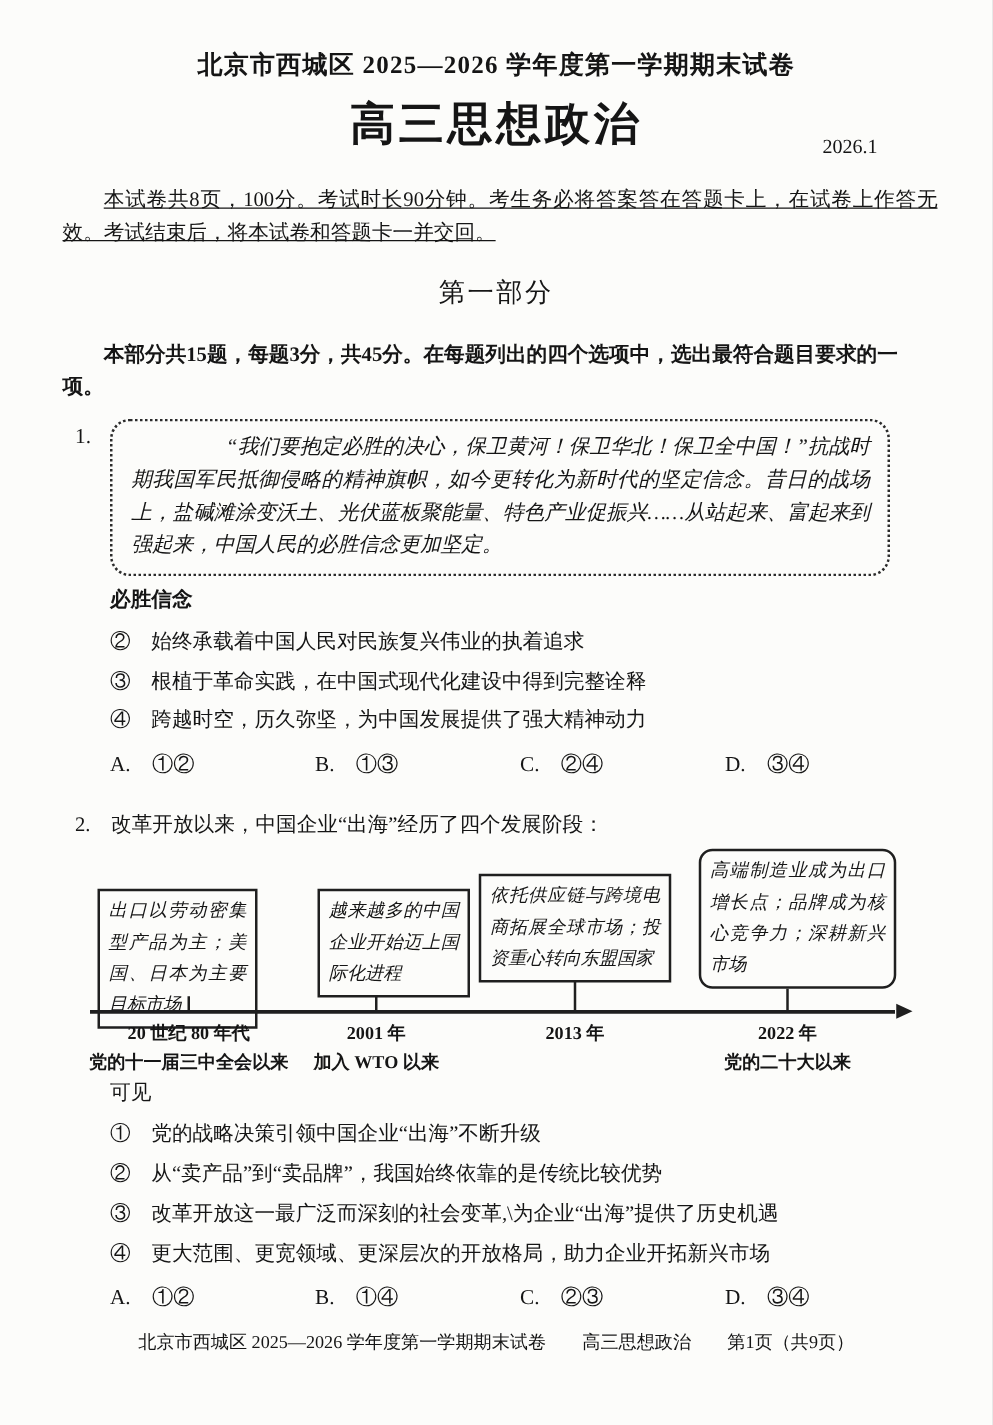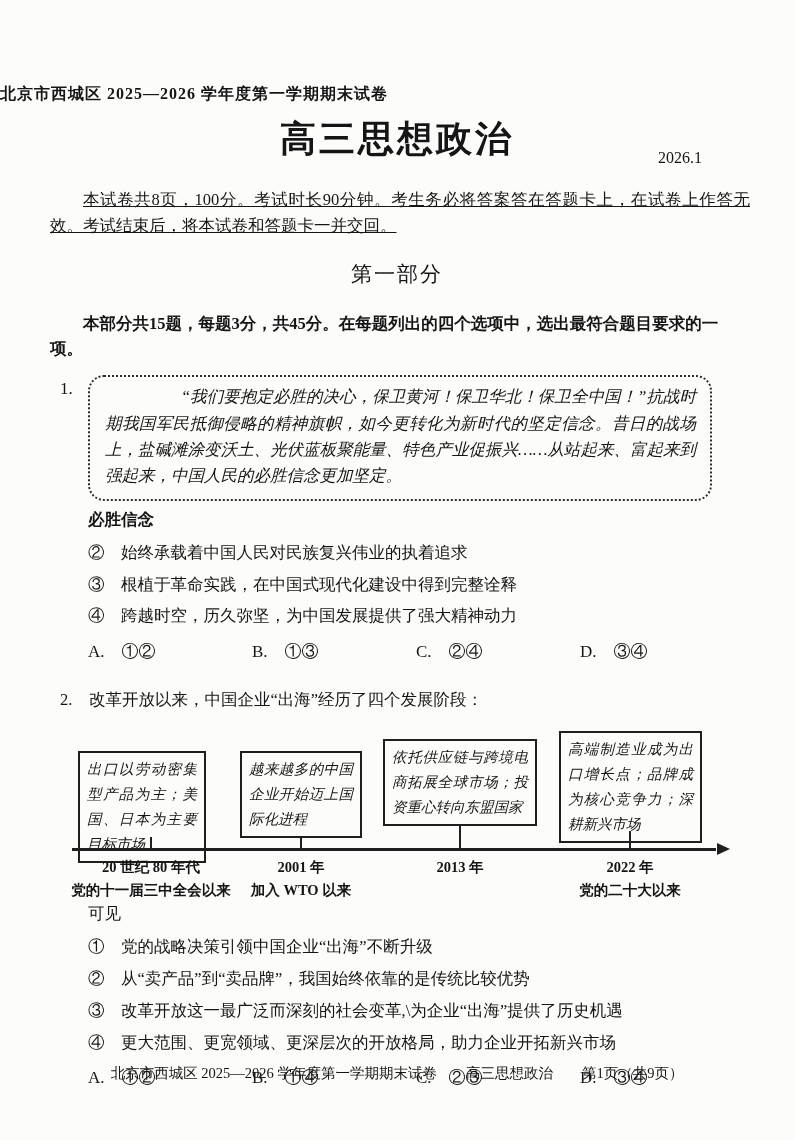--- a/index.html
+++ b/index.html
@@ -2,21 +2,21 @@
 <html lang="zh"><head>
 <meta charset="utf-8">
 <style>
   html,body { margin:0; padding:0; background:#d9d9d9; }
   .page {
     position:relative; width:794px; height:1140px; margin:0 auto;
     background:#fcfcfa; color:#151515; overflow:hidden;
     font-family:"Liberation Serif", serif;
   }
   
-  .header-line1 { padding-top:84px; font-size:16px; font-weight:bold; letter-spacing:1px; }
+  .header-line1 { padding-top:38px; text-align:center; font-size:20px; font-weight:bold; letter-spacing:1px; }
   .header-line2 { position:relative; text-align:center; margin-top:10px; height:54px; }
   .subject { font-size:36px; font-weight:bold; letter-spacing:3px; font-family:"Liberation Sans", sans-serif; }
   .date { position:absolute; right:92px; bottom:2px; font-size:16px; font-weight:normal; }
   
   .intro { margin:18px 44px 0 50px; font-size:16.5px; line-height:1.6; text-indent:2em; text-align:justify;text-decoration:underline; }
   .part-title { margin-top:20px; text-align:center; font-size:21px; font-weight:normal; letter-spacing:2px; }
   .part-note { margin:24px 44px 0 50px; font-size:16.5px; font-weight:bold; text-indent:2em; line-height:1.5; }
   
   .q1 { position:relative; margin-top:14px; }
   .q-num { position:absolute; left:60px; top:4px; font-size:17px; }
@@ -31,23 +31,23 @@
   .options .opt { width:164px; }
   .options .opt:last-child { width:auto; }
   
   .q2-intro { margin:26px 44px 0 60px; font-size:16.5px; }
   .timeline { position:relative; margin:4px 50px 0 50px; height:180px; font-size:14.5px; }
   .tbox {
     position:absolute; box-sizing:border-box; border:2px solid #1f1f1f;
     padding:4px 7px; line-height:1.72; text-align:justify; font-style:italic; background:#fcfcfa;
   }
   .tbox1 { left:28px;  top:36px; width:128px; }
-  .tbox2 { left:190px; top:36px; width:122px; }
+  .tbox2 { left:204px; top:36px; width:122px; }
   .tbox3 { left:333px; top:24px; width:154px; }
-  .tbox4 { left:509px; top:16px;  width:143px; }
+  .tbox4 { left:509px; top:4px;  width:158px;border-radius:11px; }
   .tstem { position:absolute; width:2px; background:#1f1f1f; }
   .tstem1 { left:100px; top:122px; height:12px; }
   .tstem2 { left:250px; top:122px; height:12px; }
   .tstem3 { left:409px; top:110px; height:24px; }
   .tstem4 { left:579px; top:116px; height:18px; }
   .axis { position:absolute; left:22px; right:28px; top:133px; height:2.5px; background:#1f1f1f; }
   .arrowhead { position:absolute; right:14px; top:128px; width:0; height:0;
     border-left:13px solid #1f1f1f; border-top:6px solid transparent; border-bottom:6px solid transparent; }
   .tlabel { position:absolute; top:141px; transform:translateX(-50%); text-align:center;
     font-weight:bold; line-height:1.6; white-space:nowrap; font-size:14.5px; }

